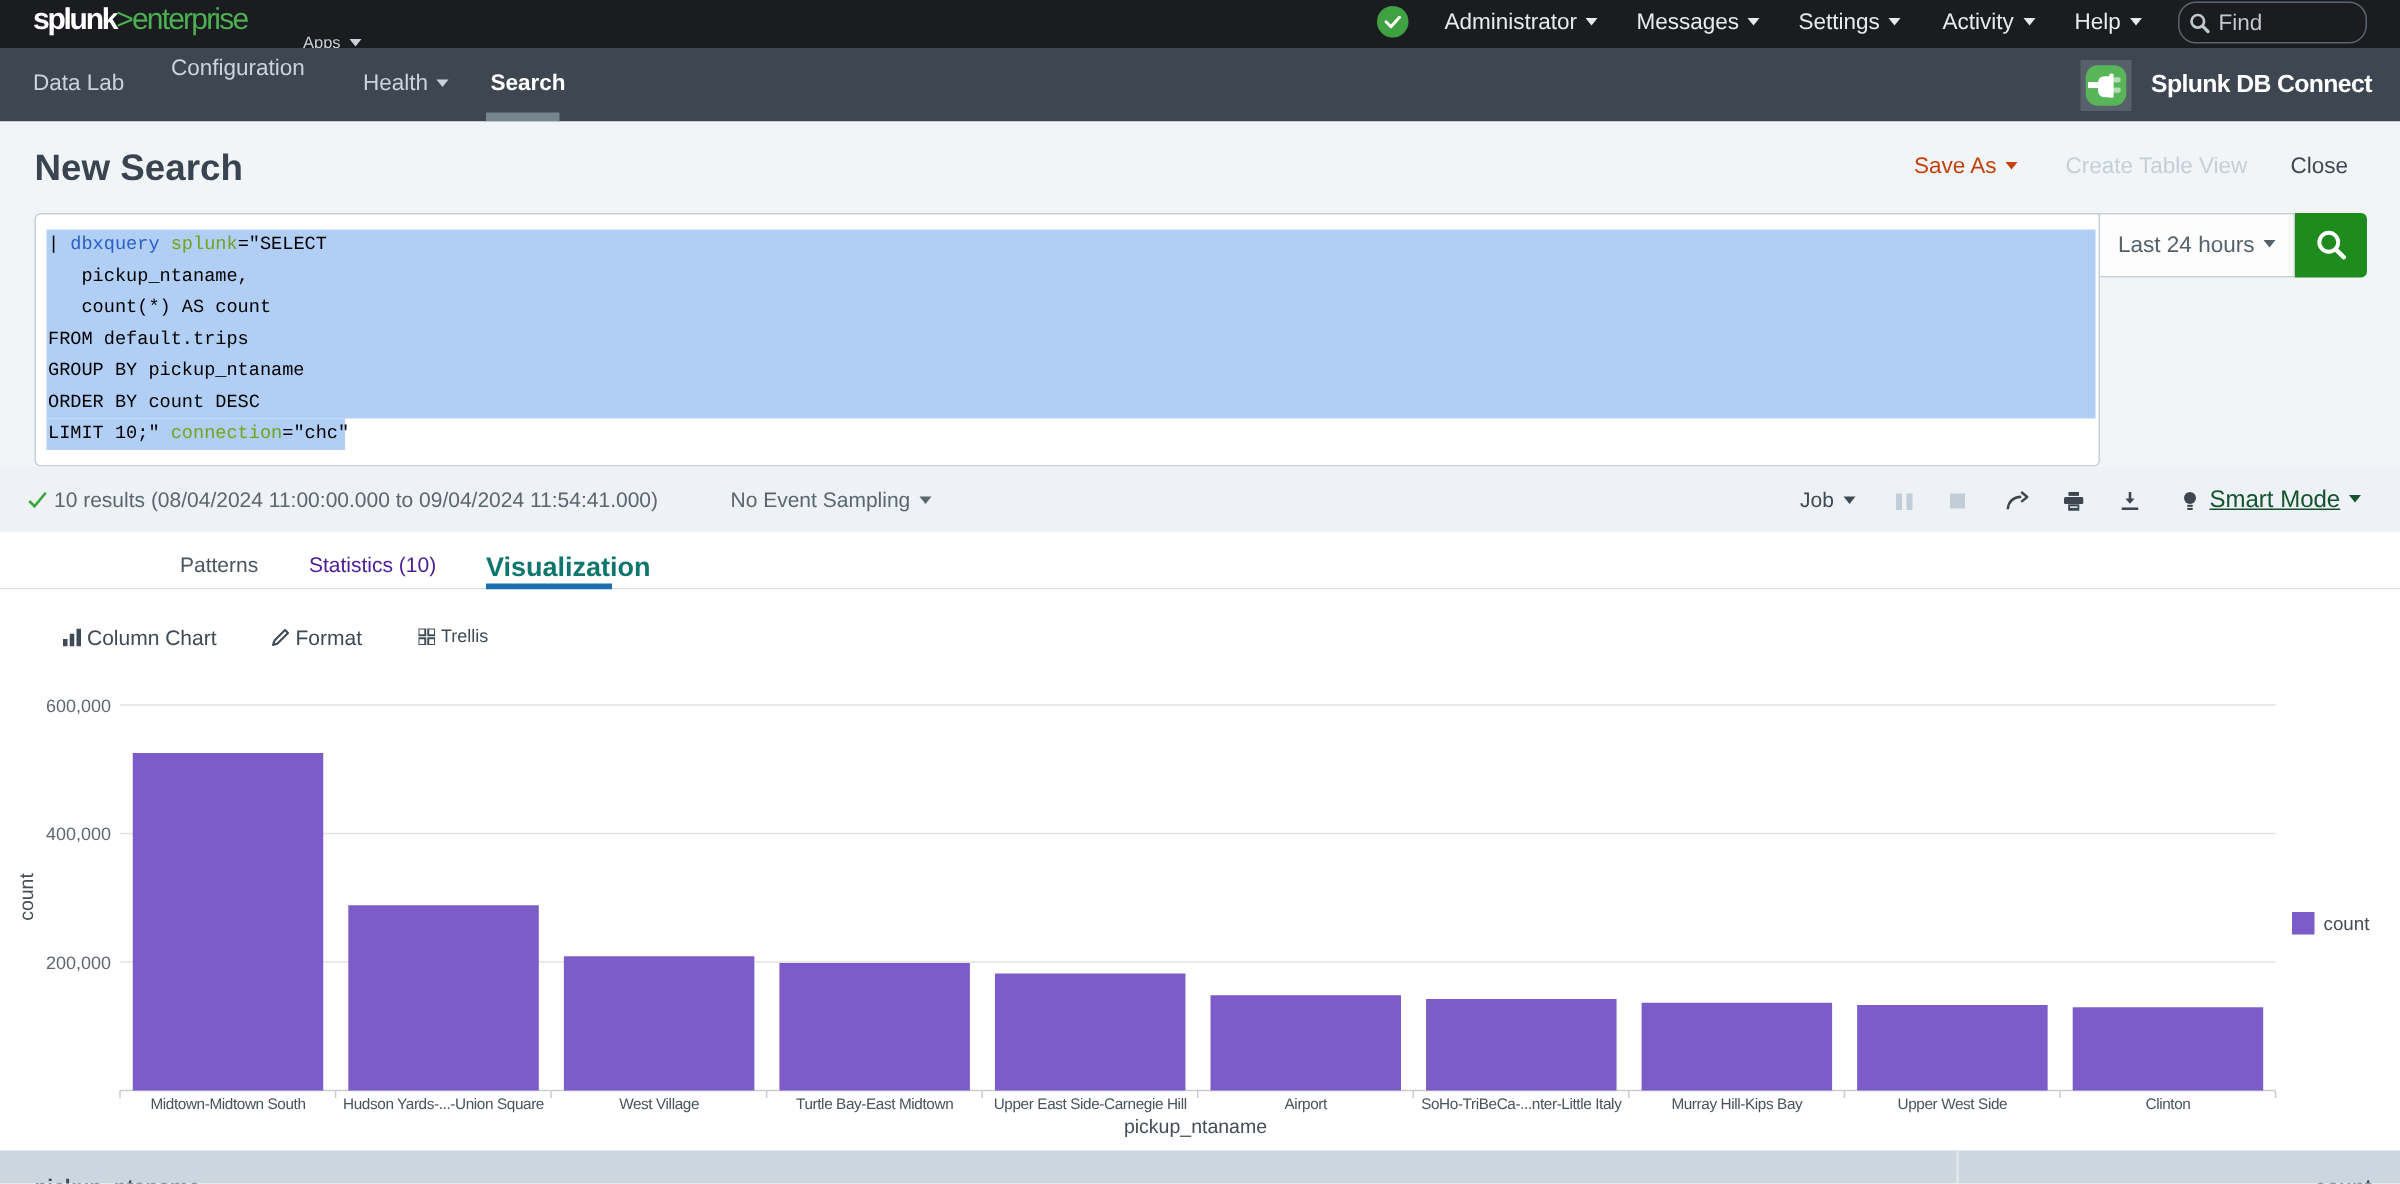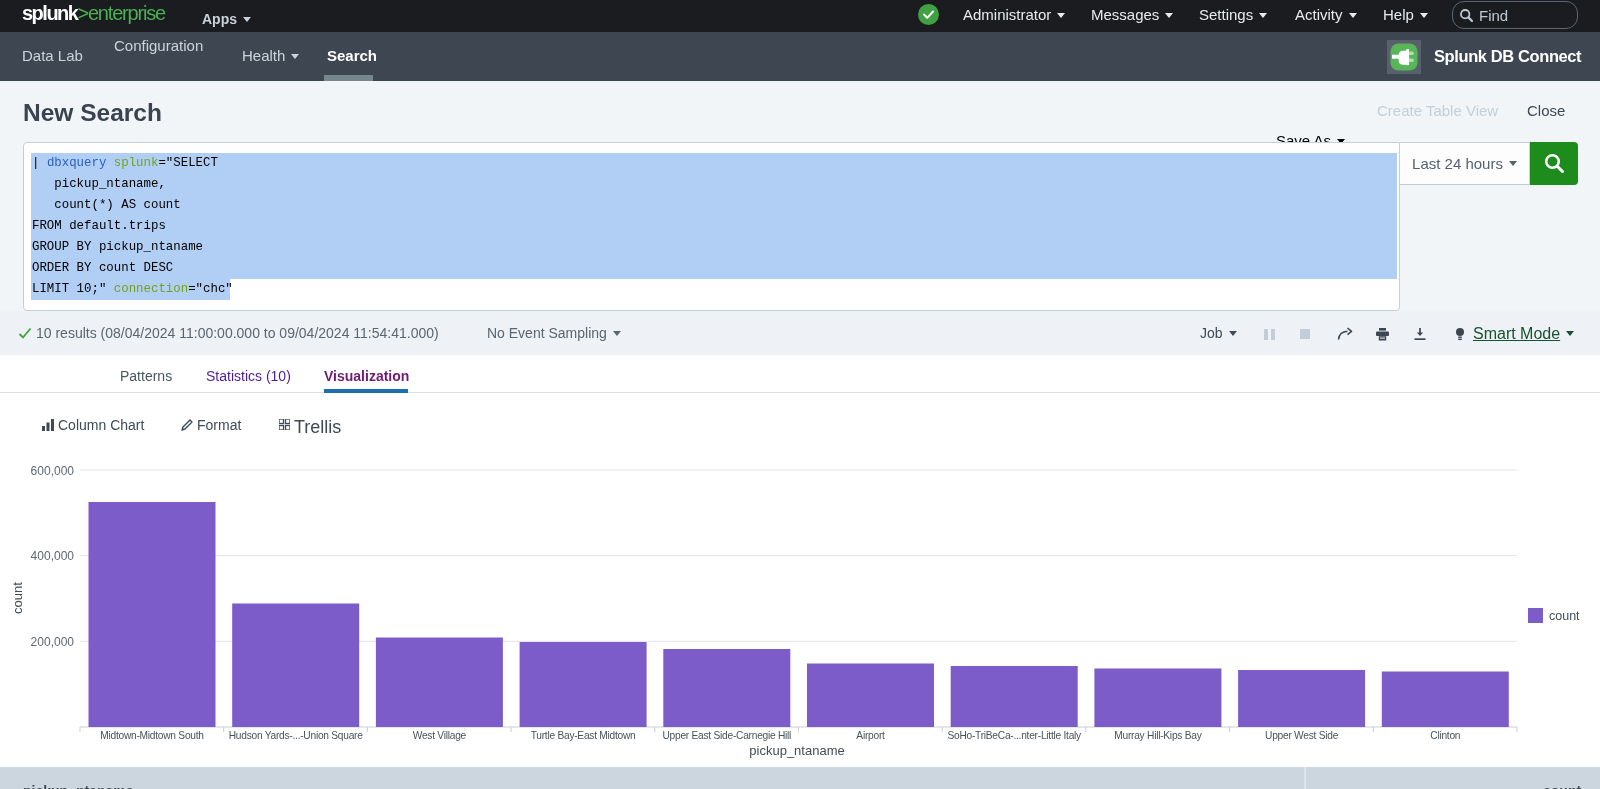--- a/index.html
+++ b/index.html
@@ -13,21 +13,21 @@
 #controlsrow { position:absolute; left:0; top:393px; width:1600px; height:47px; background:#fff; }
 #chart { position:absolute; left:0; top:440px; width:1600px; height:325px; }
 #tablehead { position:absolute; left:0; top:767px; width:1600px; height:22px; background:#ccd6de; overflow:hidden; }
 .caret { display:inline-block; width:0; height:0; border-left:4.5px solid transparent; border-right:4.5px solid transparent; border-top:5px solid currentColor; vertical-align:middle; margin-left:6px; position:relative; top:-1px; }
 </style>
 </head>
 <body>
 
 <div id="topbar">
   <div class="abs" style="left:22px; top:2px; font-size:20px; color:#fff; font-weight:bold; letter-spacing:-1.5px; white-space:nowrap;">splunk<span style="color:#4caf50; font-weight:normal; letter-spacing:-1.2px;margin-top:13px;">&gt;enterprise</span></div>
-  <div class="abs" style="left:202px; top:11px; font-size:14px; color:#c8d1d9; font-weight:bold;">Apps<span class="caret"></span></div>
+  <div class="abs" style="left:202px; top:23px; font-size:11px; color:#c8d1d9; font-weight:normal;">Apps<span class="caret"></span></div>
   <div class="abs" style="left:918px; top:4px; width:21px; height:21px; border-radius:50%; background:#3fa142;">
     <svg width="21" height="21" viewBox="0 0 21 21">
         <path d="M6 10.5 L9.3 13.8 L15 7.5" stroke="#fff" stroke-width="2" fill="none" stroke-linecap="round" stroke-linejoin="round"></path>
       </svg>
   </div>
   <div class="abs" style="left:963px; top:6px; font-size:15px; color:#e8ebee;">Administrator<span class="caret"></span></div>
   <div class="abs" style="left:1091px; top:6px; font-size:15px; color:#e8ebee;">Messages<span class="caret"></span></div>
   <div class="abs" style="left:1199px; top:6px; font-size:15px; color:#e8ebee;">Settings<span class="caret"></span></div>
   <div class="abs" style="left:1295px; top:6px; font-size:15px; color:#e8ebee;">Activity<span class="caret"></span></div>
   <div class="abs" style="left:1383px; top:6px; font-size:15px; color:#e8ebee;">Help<span class="caret"></span></div>
@@ -54,21 +54,21 @@
       <rect x="5" y="14.7" width="7" height="4" fill="#fff"></rect>
       <path d="M20 10.8 L16.2 10.8 Q11.7 10.8 11.7 15.2 L11.7 20.4 Q11.7 24.8 16.2 24.8 L20 24.8 Z" fill="#fff"></path>
       <rect x="19.2" y="9" width="2.9" height="16.2" rx="1" fill="#fff"></rect>
     </svg>
   </div>
   <div class="abs" style="left:1434px; top:15px; font-size:16.5px; color:#fff; font-weight:bold; white-space:nowrap; letter-spacing:-0.4px;">Splunk DB Connect</div>
 </div>
 
 <div id="dash">
   <div class="abs" style="left:23px; top:18px; font-size:24.5px; font-weight:bold; color:#3a4450;">New Search</div>
-  <div class="abs" style="left:1276px; top:21px; font-size:15px; color:#000000;margin-top:30px;">Save As<span class="caret"></span></div>
+  <div class="abs" style="left:1276px; top:21px; font-size:15px; color:#c2410c;">Save As<span class="caret"></span></div>
   <div class="abs" style="left:1377px; top:21px; font-size:15px; color:#c4cfd9;">Create Table View</div>
   <div class="abs" style="left:1527px; top:21px; font-size:15px; color:#3e4753;">Close</div>
 
   <div class="abs" style="left:23px; top:61px; width:1377px; height:169px; background:#fff; border:1px solid #c6cfd6; border-radius:4px 0 4px 4px;">
     <div class="abs" style="left:7px; top:10px; width:1366px; height:126px; background:#b1cef5;"></div>
     <div class="abs" style="left:7px; top:136px; width:199px; height:21px; background:#b1cef5;"></div>
     <pre class="abs" style="left:8px; top:10px; font-family:'Liberation Mono',monospace; font-size:12.4px; line-height:21px; color:#000;">| <span style="color:#2a60c1;">dbxquery</span> <span style="color:#71a41d;">splunk</span>="SELECT
    pickup_ntaname,
    count(*) AS count
 FROM default.trips
@@ -117,42 +117,42 @@
       <rect x="2.2" y="8.5" width="3.6" height="1.4" fill="#3d4752"></rect>
       <rect x="2.2" y="10.6" width="3.6" height="1.4" fill="#3d4752"></rect>
     </svg>
   <div class="abs" style="left:1473px; top:14px; font-size:16px; color:#14532d;text-decoration:underline;">Smart Mode<span class="caret"></span></div>
 </div>
 
 <div id="tabsrow">
   <div class="abs" style="left:22px; top:13px; font-size:14px; color:#4a5560;margin-top:48px;">Events (0)</div>
   <div class="abs" style="left:120px; top:13px; font-size:14px; color:#4a5560;">Patterns</div>
   <div class="abs" style="left:206px; top:13px; font-size:14px; color:#4c1d95;">Statistics (10)</div>
-  <div class="abs" style="left:324px; top:13px; font-size:14px; color:#701a75; font-weight:bold;">Visualization</div>
+  <div class="abs" style="left:324px; top:13px; font-size:18px; color:#0f766e; font-weight:bold;">Visualization</div>
   <div class="abs" style="left:324px; top:34px; width:84px; height:4px; background:#1e6fb0;"></div>
 </div>
 
 <div id="controlsrow">
   <svg class="abs" style="left:42px; top:26px;" width="12" height="12" viewBox="0 0 12 12">
       <rect x="0" y="7" width="3" height="5" fill="#3e4a56"></rect>
       <rect x="4.5" y="3.5" width="3" height="8.5" fill="#3e4a56"></rect>
       <rect x="9" y="0" width="3" height="12" fill="#3e4a56"></rect>
     </svg>
   <div class="abs" style="left:58px; top:24px; font-size:14px; color:#3e4a56;">Column Chart</div>
   <svg class="abs" style="left:181px; top:26px;" width="12" height="12" viewBox="0 0 12 12">
       <path d="M1 11 L2 8 L9 1 L11 3 L4 10 Z" fill="none" stroke="#3e4a56" stroke-width="1.4" stroke-linejoin="round"></path>
     </svg>
   <div class="abs" style="left:197px; top:24px; font-size:14px; color:#3e4a56;">Format</div>
   <svg class="abs" style="left:279px; top:26px;" width="11" height="11" viewBox="0 0 11 11">
       <rect x="0" y="0" width="4.5" height="4.5" fill="none" stroke="#3e4a56" stroke-width="1.3"></rect>
       <rect x="6.5" y="0" width="4.5" height="4.5" fill="none" stroke="#3e4a56" stroke-width="1.3"></rect>
       <rect x="0" y="6.5" width="4.5" height="4.5" fill="none" stroke="#3e4a56" stroke-width="1.3"></rect>
       <rect x="6.5" y="6.5" width="4.5" height="4.5" fill="none" stroke="#3e4a56" stroke-width="1.3"></rect>
     </svg>
-  <div class="abs" style="left:294px; top:24px; font-size:18px; color:#3e4a56;">Trellis</div>
+  <div class="abs" style="left:294px; top:24px; font-size:12px; color:#3e4a56;">Trellis</div>
 </div>
 
 <svg id="chart" width="1600" height="325" viewBox="0 0 1600 325">
   <line x1="80" y1="30" x2="1517" y2="30" stroke="#e3e3e3"></line>
   <line x1="80" y1="115.7" x2="1517" y2="115.7" stroke="#e3e3e3"></line>
   <line x1="80" y1="201.3" x2="1517" y2="201.3" stroke="#e3e3e3"></line>
   <line x1="80" y1="287" x2="1517" y2="287" stroke="#c9cdd0"></line>
   <g fill="#7c5cc9">
     <rect x="88.5" y="62" width="127" height="225"></rect>
     <rect x="232.2" y="163.5" width="127" height="123.5"></rect>

